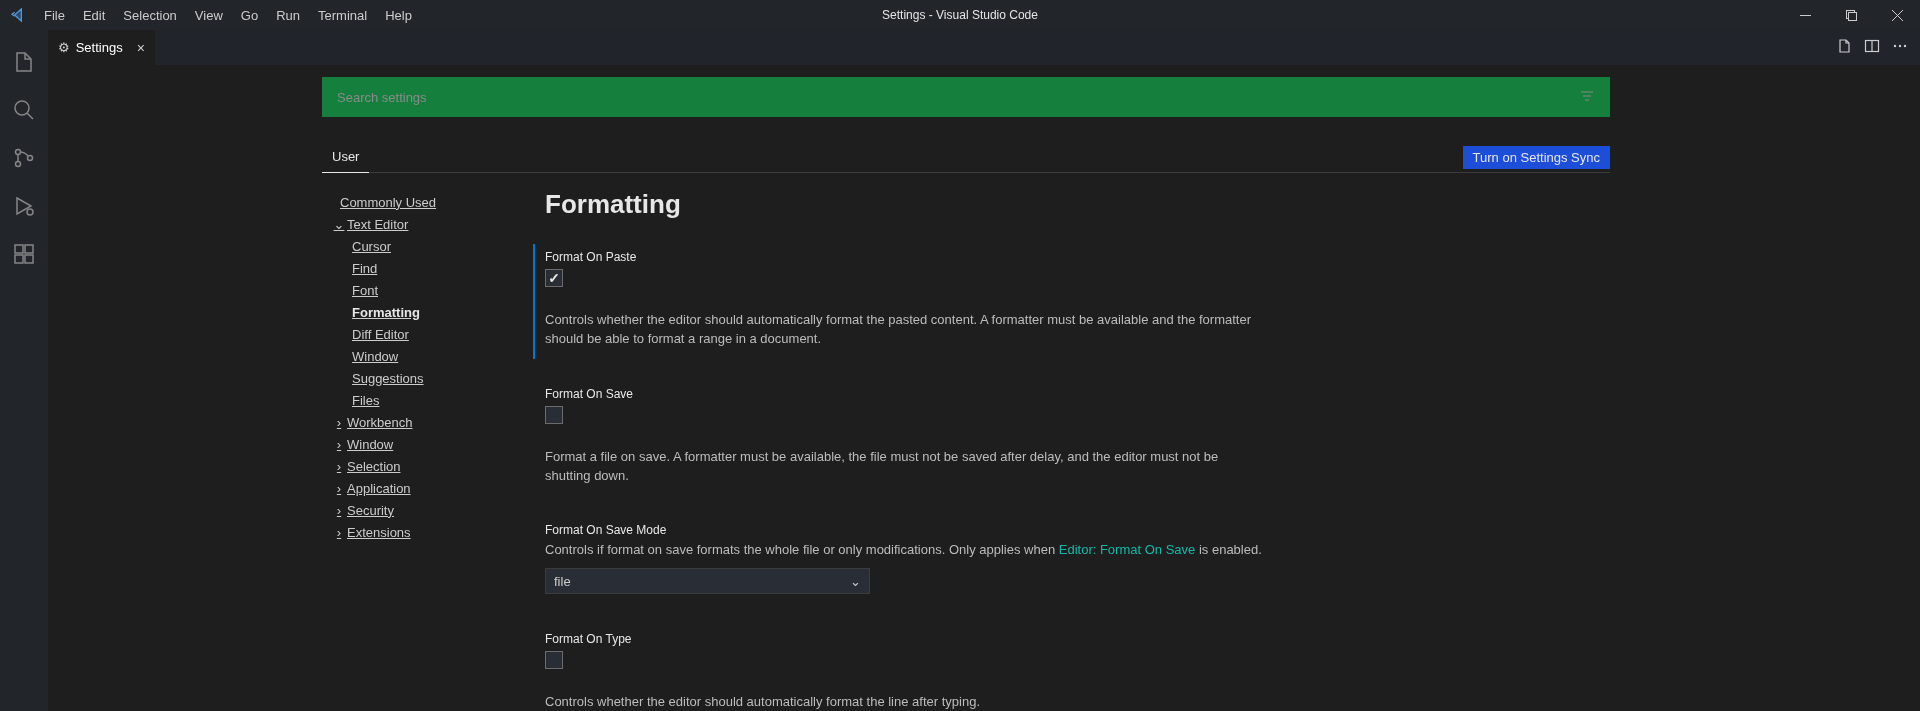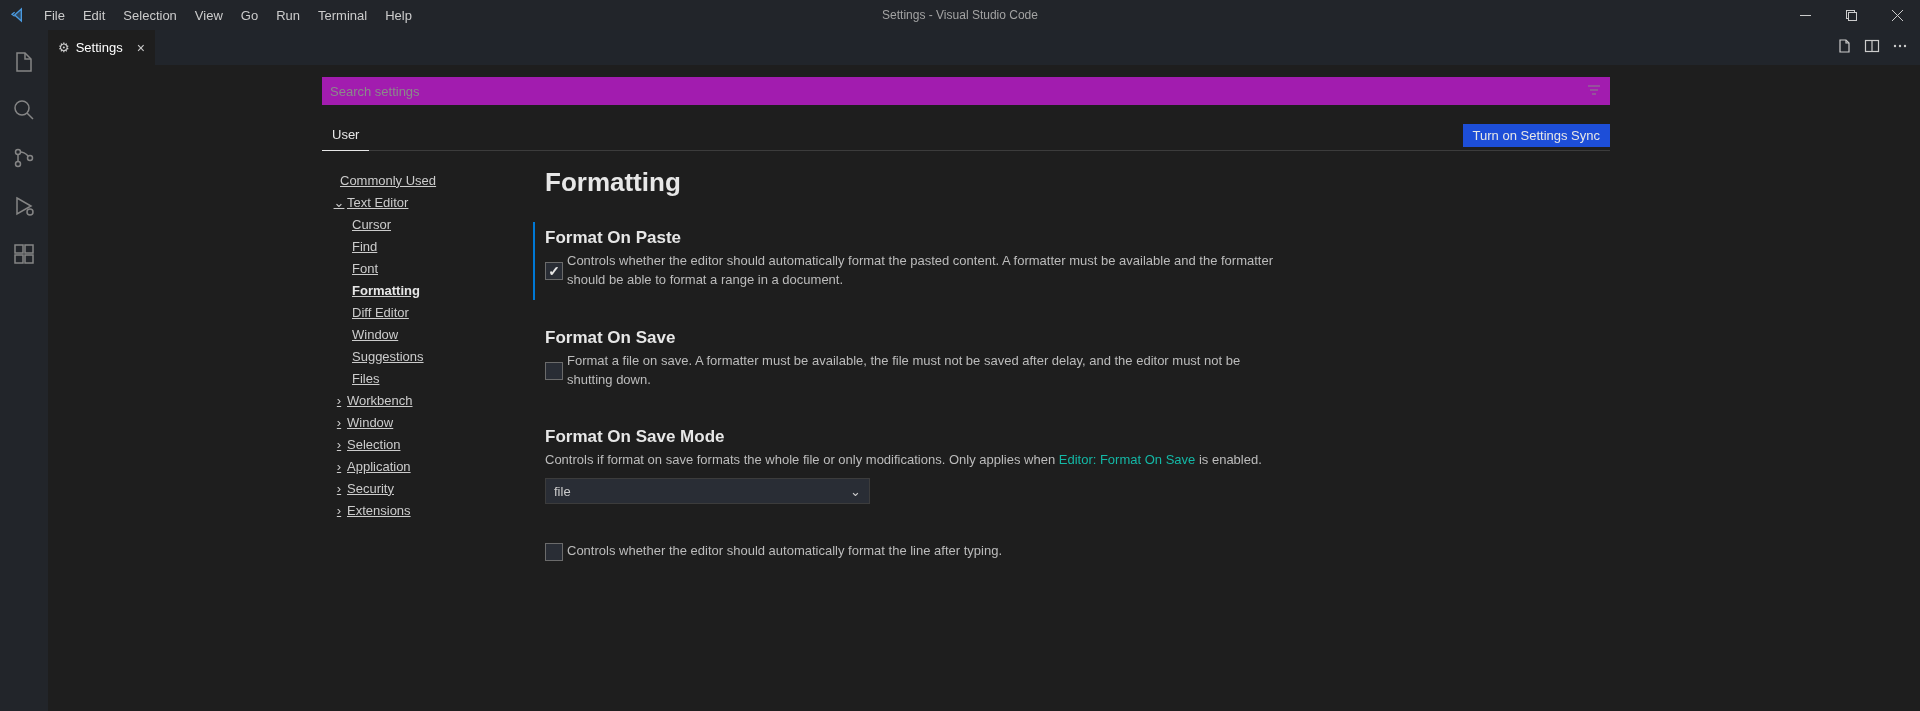--- a/index.html
+++ b/index.html
@@ -34,21 +34,21 @@
   height: 30px;
   display: flex;
   align-items: center;
   color: #cccccc;
   font-size: 13px;
 }
 .titlebar .title {
   position: absolute;
   left: 50%;
   transform: translateX(-50%);
-  color: #a3a3a3;
+  color: #e5e5e5;
   font-size: 12px;
 }
 .titlebar .win-controls {
   margin-left: auto;
   display: flex;
 }
 .titlebar .win-btn {
   width: 46px;
   height: 30px;
   display: flex;
@@ -108,39 +108,39 @@
 .tabbar-actions .action-icon svg { width: 16px; height: 16px; }
 .settings-body {
   flex: 1;
   display: flex;
   flex-direction: column;
   padding: 0 310px 0 274px;
   overflow: hidden;
 }
 .search-box {
   margin-top: 12px;
-  background: #a21caf;
-  height: 28px;
-  display: flex;
-  align-items: center;
-  padding: 0 8px;
+  background: #15803d;
+  height: 40px;
+  display: flex;
+  align-items: center;
+  padding: 0 15px;
   position: relative;
 }
 .search-box input {
   flex: 1;
   background: transparent;
   border: none;
   color: #cccccc;
   font-size: 13px;
   outline: none;
 }
 .search-box input::placeholder { color: #8a8a8a; }
 .search-box .filter-icon { color: #888; }
 .scope-row {
-  margin-top: 16px;
+  margin-top: 26px;
   display: flex;
   align-items: center;
   border-bottom: 1px solid #3c3c3c;
 }
 .scope-tab {
   padding: 6px 10px 8px;
   font-size: 13px;
   color: #e7e7e7;
   border-bottom: 1px solid #e7e7e7;
   margin-bottom: -1px;
@@ -203,29 +203,30 @@
 .setting.modified::before {
   content: "";
   position: absolute;
   left: -12px;
   top: 4px;
   bottom: 4px;
   width: 2px;
   background: #0078d4;
 }
 .setting-title {
-  font-size: 17px;
-  font-weight: 700;
+  font-size: 12px;
+  font-weight: 400;
   color: #e7e7e7;
   margin-bottom: 4px;
 }
 .setting-row {
   display: flex;
-  gap: 4px;
-  align-items: center;
+  gap: 24px;
+  align-items: flex-start;
+  flex-direction: column;
 }
 .checkbox {
   width: 18px;
   height: 18px;
   border: 1px solid #6b6b6b;
   background: #292d35;
   display: flex;
   align-items: center;
   justify-content: center;
   flex-shrink: 0;
@@ -458,20 +459,21 @@
             <div class="setting-desc">
               <span>Controls if format on save formats the whole file or only modifications. Only applies when </span><span class="link">Editor: Format On Save</span><span> is enabled.</span>
             </div>
             <div class="dropdown">
               <span>file</span>
               <span class="chev-down">⌄</span>
             </div>
           </div>
 
           <div class="setting" style="margin-top:14px;">
+            <div class="setting-title">Format On Type</div>
             <div class="setting-row">
               <div class="checkbox"></div>
               <div class="setting-desc">Controls whether the editor should automatically format the line after typing.</div>
             </div>
           </div>
 
         </div>
       </div>
     </div>
   </div>

